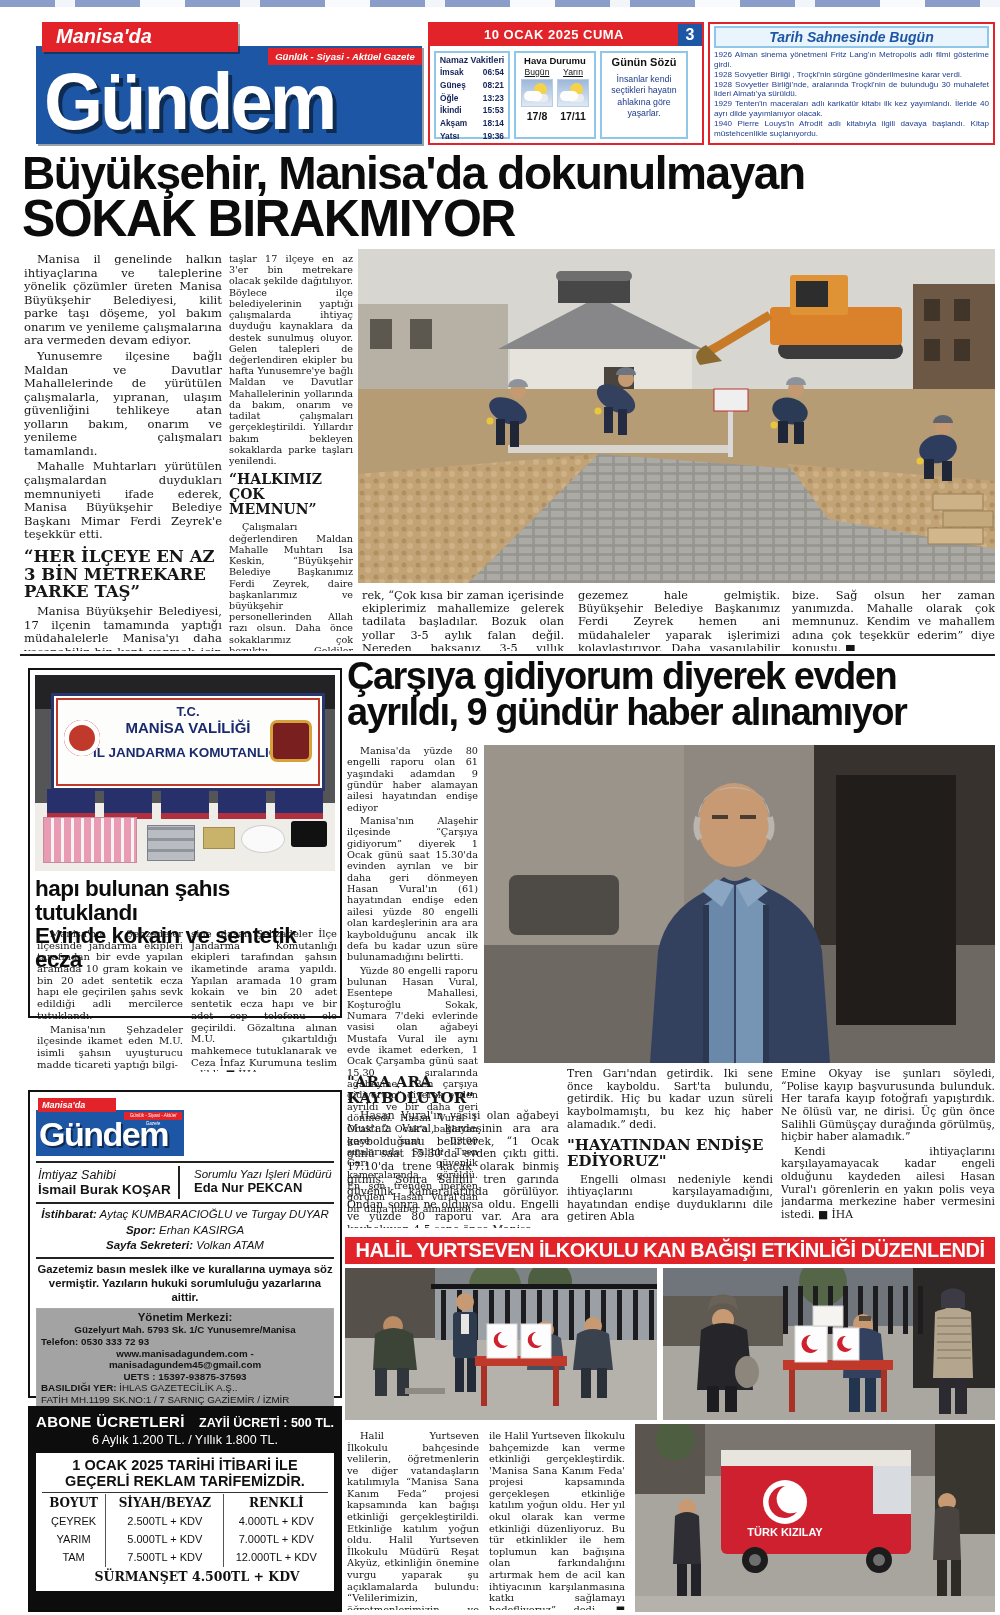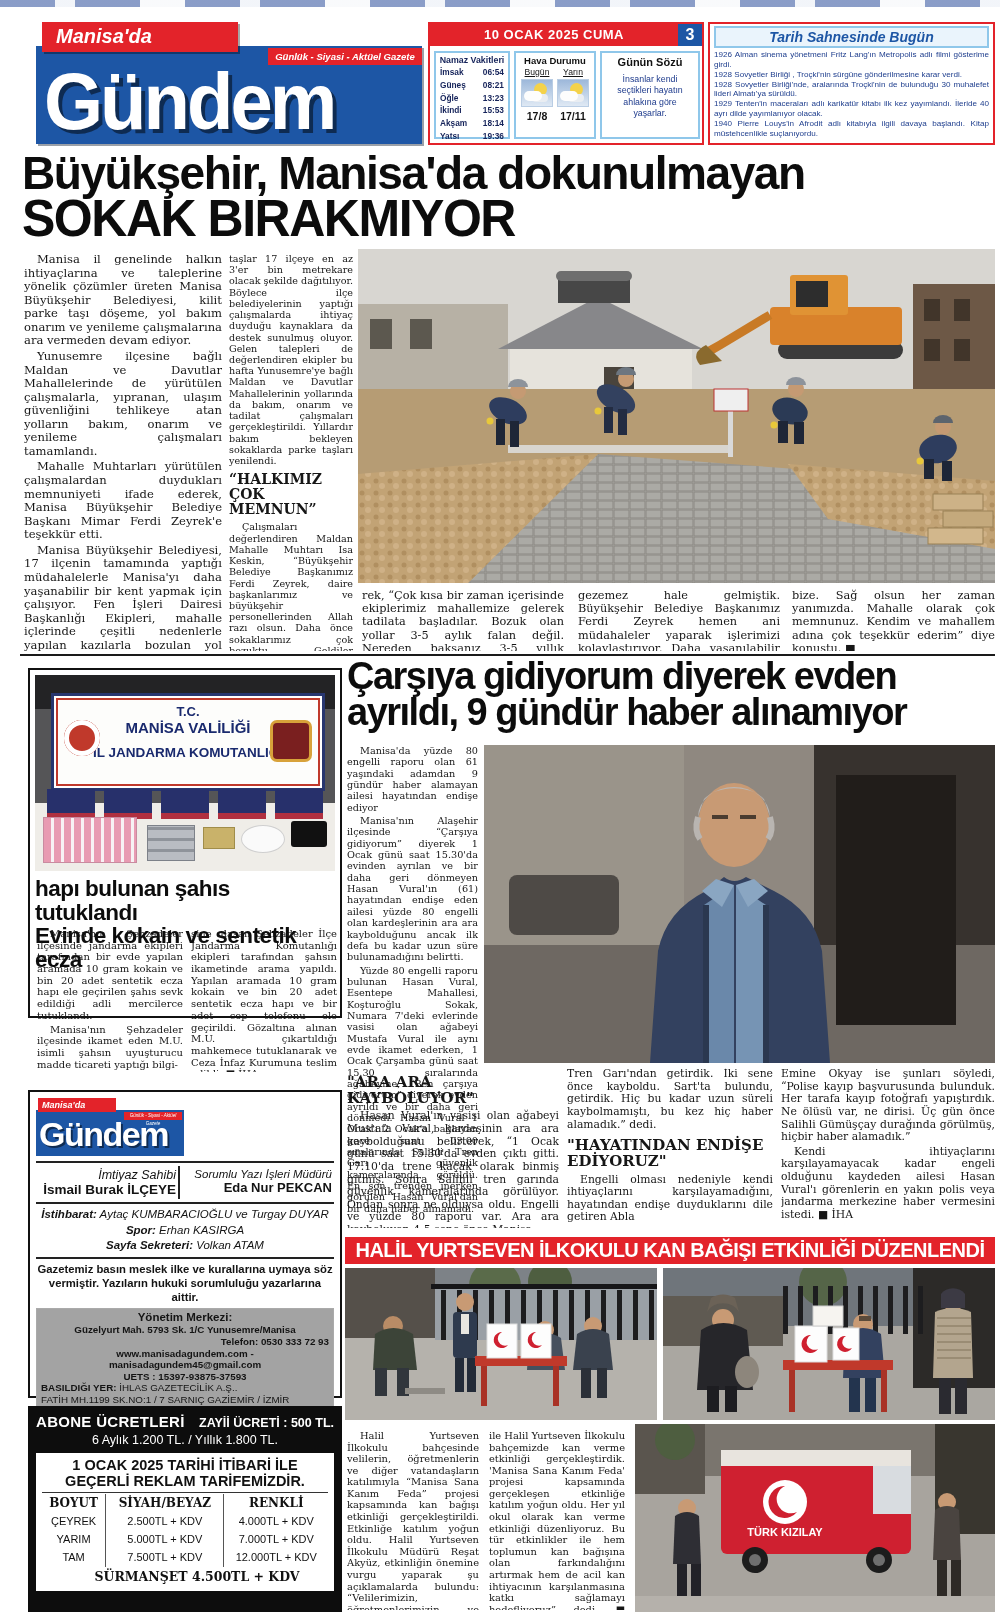--- a/index.html
+++ b/index.html
@@ -81,21 +81,21 @@
         <span style="position:absolute;left:12px;top:3px;width:13px;height:13px;border-radius:50%;background:#f4d24a;"></span>
         <span style="position:absolute;left:2px;top:11px;width:18px;height:10px;border-radius:8px;background:#fdfdfd;box-shadow:7px 2px 0 -1px #e9edf2;"></span>
       </div>
     </div>
     <div style="display:flex;justify-content:space-between;margin-top:3px;">
       <span class="sans" style="font-weight:bold;font-size:10.5px;width:50%;">17/8</span>
       <span class="sans" style="font-weight:bold;font-size:10.5px;width:50%;">17/11</span>
     </div>
   </div>
 
-  <div class="abs bluebox" style="left:170px;top:27px;width:100px;height:88px;box-sizing:border-box;padding:3px 5px;text-align:center;">
+  <div class="abs bluebox" style="left:170px;top:27px;width:88px;height:88px;box-sizing:border-box;padding:3px 5px;text-align:center;">
     <div class="sans" style="font-weight:bold;font-size:11px;color:#111;margin-bottom:6px;">Günün Sözü</div>
     <div class="sans" style="font-size:8.8px;color:#1d3a8c;line-height:1.3;">İnsanlar kendi seçtikleri hayatın ahlakına göre yaşarlar.</div>
   </div>
 </div>
 
 <div class="abs" style="left:708px;top:22px;width:287px;height:123px;border:2px solid #e3232a;box-sizing:border-box;background:#fff;padding:2px 4px;">
   <div class="sans" style="border:2px solid #8fc7ea;background:#eaf4fc;color:#1d56a5;font-weight:800;font-style:italic;font-size:14px;text-align:center;line-height:18px;margin-bottom:2px;">Tarih Sahnesinde Bugün</div>
   <div class="sans" style="font-size:8.1px;color:#21408f;line-height:1.22;text-align:justify;">
     <p style="margin:0;">1926 Alman sinema yönetmeni Fritz Lang'ın Metropolis adlı filmi gösterime girdi.</p>
     <p style="margin:0;">1928 Sovyetler Birliği , Troçki'nin sürgüne gönderilmesine karar verdi.</p>
@@ -107,20 +107,21 @@
 
 <div class="abs" style="left:22px;top:150px;width:975px;">
   <div class="hl" style="font-size:47px;transform:scaleX(0.98);">Büyükşehir, Manisa'da dokunulmayan</div>
   <div class="hl" style="font-size:51px;transform:scaleX(0.98);">SOKAK BIRAKMIYOR</div>
 </div>
 
 <div class="col" style="left:24px;top:253px;width:198px;height:398px;font-size:11.6px;">
   <p>Manisa il genelinde halkın ihtiyaçlarına ve taleplerine yönelik çözümler üreten Manisa Büyükşehir Belediyesi, kilit parke taşı döşeme, yol bakım onarım ve yenileme çalışmalarına ara vermeden devam ediyor.</p>
   <p>Yunusemre ilçesine bağlı Maldan ve Davutlar Mahallelerinde de yürütülen çalışmalarla, yıpranan, ulaşım güvenliğini tehlikeye atan yolların bakım, onarım ve yenileme çalışmaları tamamlandı.</p>
   <p>Mahalle Muhtarları yürütülen çalışmalardan duydukları memnuniyeti ifade ederek, Manisa Büyükşehir Belediye Başkanı Mimar Ferdi Zeyrek'e teşekkür etti.</p>
+  <div class="sh" style="font-size:16.5px;">“HER İLÇEYE EN AZ 3 BİN METREKARE PARKE TAŞ”</div>
   <p>Manisa Büyükşehir Belediyesi, 17 ilçenin tamamında yaptığı müdahalelerle Manisa'yı daha yaşanabilir bir kent yapmak için çalışıyor. Fen İşleri Dairesi Başkanlığı Ekipleri, mahalle içlerinde çeşitli nedenlerle yapılan kazılarla bozulan yol kaplamalarına hızlı bir şekilde müdahale ediyor. Ekipler akut ihtiyaçlara hızlıca yanıt verirken, her ay Manisa Büyükşehir Belediyesi bünyesinde üretilen parke</p>
 </div>
 
 <div class="col" style="left:229px;top:253px;width:124px;height:398px;font-size:9.6px;">
   <p class="noind">taşlar 17 ilçeye en az 3'er bin metrekare olacak şekilde dağıtılıyor. Böylece ilçe belediyelerinin yaptığı çalışmalarda ihtiyaç duyduğu kaynaklara da destek sunulmuş oluyor. Gelen talepleri de değerlendiren ekipler bu hafta Yunusemre'ye bağlı Maldan ve Davutlar Mahallelerinin yollarında da bakım, onarım ve tadilat çalışmaları gerçekleştirildi. Yıllardır bakım bekleyen sokaklarda parke taşları yenilendi.</p>
   <div class="sh" style="font-size:14px;">“HALKIMIZ ÇOK MEMNUN”</div>
   <p>Çalışmaları değerlendiren Maldan Mahalle Muhtarı Isa Keskin, “Büyükşehir Belediye Başkanımız Ferdi Zeyrek, daire başkanlarımız ve büyükşehir personellerinden Allah razı olsun. Daha önce sokaklarımız çok bozuktu. Geldiler yaptılar, çok güzel oldu. Halkımız da çok memnun oldu” ifadelerini kullandı.</p>
 
 </div>
 
@@ -316,42 +317,42 @@
 <div class="abs sans" style="left:28px;top:1090px;width:314px;height:308px;border:2px solid #111;box-sizing:border-box;background:#fff;padding:4px 6px;">
   <div style="display:flex;align-items:center;height:62px;">
     <div style="position:relative;width:148px;height:58px;">
       <div style="position:absolute;left:0;top:12px;width:148px;height:46px;background:#1d56a5;"></div>
       <div style="position:absolute;left:2px;top:0;width:74px;height:14px;background:#e3232a;color:#fff;font-weight:bold;font-style:italic;font-size:9px;line-height:14px;padding-left:4px;">Manisa'da</div>
       <div style="position:absolute;left:88px;top:14px;width:58px;height:8px;background:#e3232a;color:#fff;font-size:4.5px;line-height:8px;text-align:center;font-style:italic;">Günlük - Siyasi - Aktüel Gazete</div>
       <div style="position:absolute;left:3px;top:16px;width:145px;color:#fff;font-weight:800;font-size:34px;line-height:40px;letter-spacing:-1.5px;text-shadow:2px 2px 0 rgba(0,0,0,.5);">Gündem</div>
     </div>
   </div>
   <div style="border-top:2px solid #222;margin:3px 0;"></div>
-  <div style="display:flex;text-align:right;gap:12px;">
+  <div style="display:flex;text-align:left;gap:12px;">
     <div style="flex:1;border-right:2px solid #222;padding:2px 2px;">
       <div style="font-style:italic;font-size:12.5px;">İmtiyaz Sahibi</div>
-      <div style="font-weight:bold;font-size:13.5px;">İsmail Burak İLÇEYE</div>
+      <div style="font-weight:bold;font-size:13.5px;">İsmail Burak KOŞAR</div>
     </div>
     <div style="flex:1;padding:2px 2px;">
       <div style="font-style:italic;font-size:11.5px;">Sorumlu Yazı İşleri Müdürü</div>
       <div style="font-weight:bold;font-size:13px;">Eda Nur PEKCAN</div>
     </div>
   </div>
   <div style="border-top:2px solid #222;margin:3px 0;"></div>
   <div style="text-align:center;font-size:11.5px;font-style:italic;line-height:1.35;">
     <div><b>İstihbarat:</b><span> Aytaç KUMBARACIOĞLU ve Turgay DUYAR</span></div>
     <div><b>Spor:</b><span> Erhan KASIRGA</span></div>
     <div><b>Sayfa Sekreteri:</b><span> Volkan ATAM</span></div>
   </div>
   <div style="border-top:2px solid #222;margin:3px 0;"></div>
   <div style="font-weight:bold;font-size:11.3px;text-align:center;line-height:1.25;">Gazetemiz basın meslek ilke ve kurallarına uymaya söz vermiştir. Yazıların hukuki sorumluluğu yazarlarına aittir.</div>
   <div style="background:#a3a3a3;border:1px solid #aaa;margin-top:4px;padding:2px 4px;font-size:9.8px;line-height:1.18;">
     <div style="font-weight:bold;font-size:11.5px;text-align:center;">Yönetim Merkezi:</div>
     <div style="text-align:center;font-weight:bold;">Güzelyurt Mah. 5793 Sk. 1/C Yunusemre/Manisa</div>
-    <div style="text-align:right;font-weight:bold;">Telefon: 0530 333 72 93</div>
+    <div style="text-align:left;font-weight:bold;">Telefon: 0530 333 72 93</div>
     <div style="text-align:center;font-weight:bold;">www.manisadagundem.com - manisadagundem45@gmail.com</div>
     <div style="text-align:center;font-weight:bold;">UETS : 15397-93875-37593</div>
     <div><b>BASILDIĞI YER:</b><span> İHLAS GAZETECİLİK A.Ş..</span></div>
     <div>FATİH MH.1199 SK.NO:1 / 7 SARNIÇ GAZİEMİR / İZMİR</div>
     <div>TEL: 0 (232) 483 96 60</div>
     <div><b>DAĞITIM:</b><span> LİDER Dağıtım 0507 607 90 47</span></div>
   </div>
 </div>
 
 <div class="abs sans" style="left:28px;top:1406px;width:314px;height:206px;background:#0d0d0d;box-sizing:border-box;padding:7px 8px;color:#fff;">

